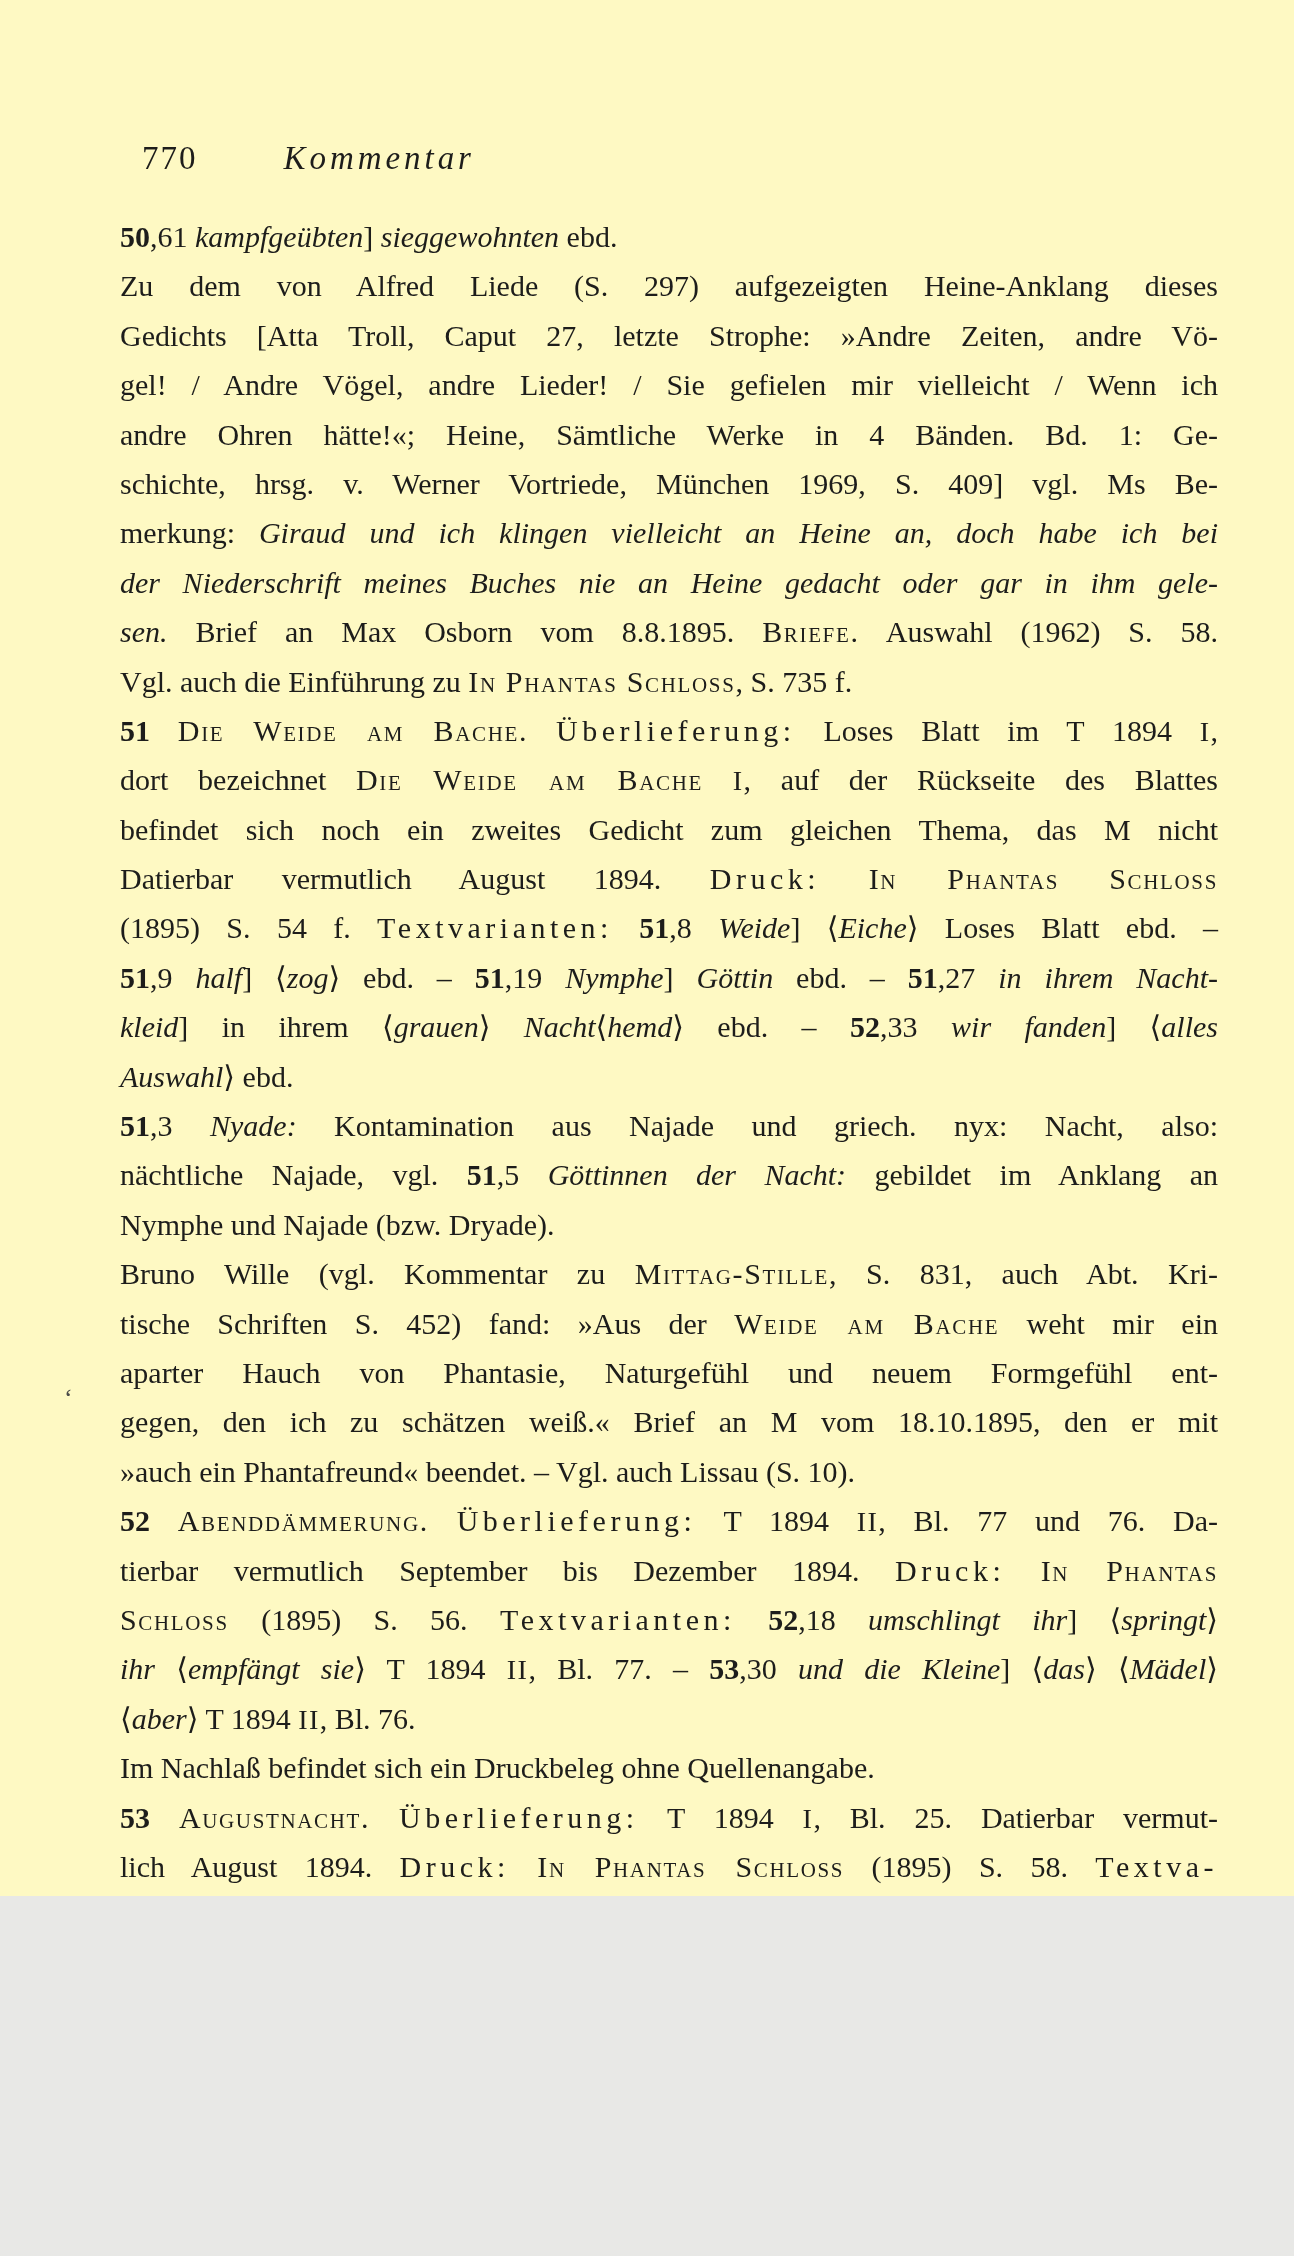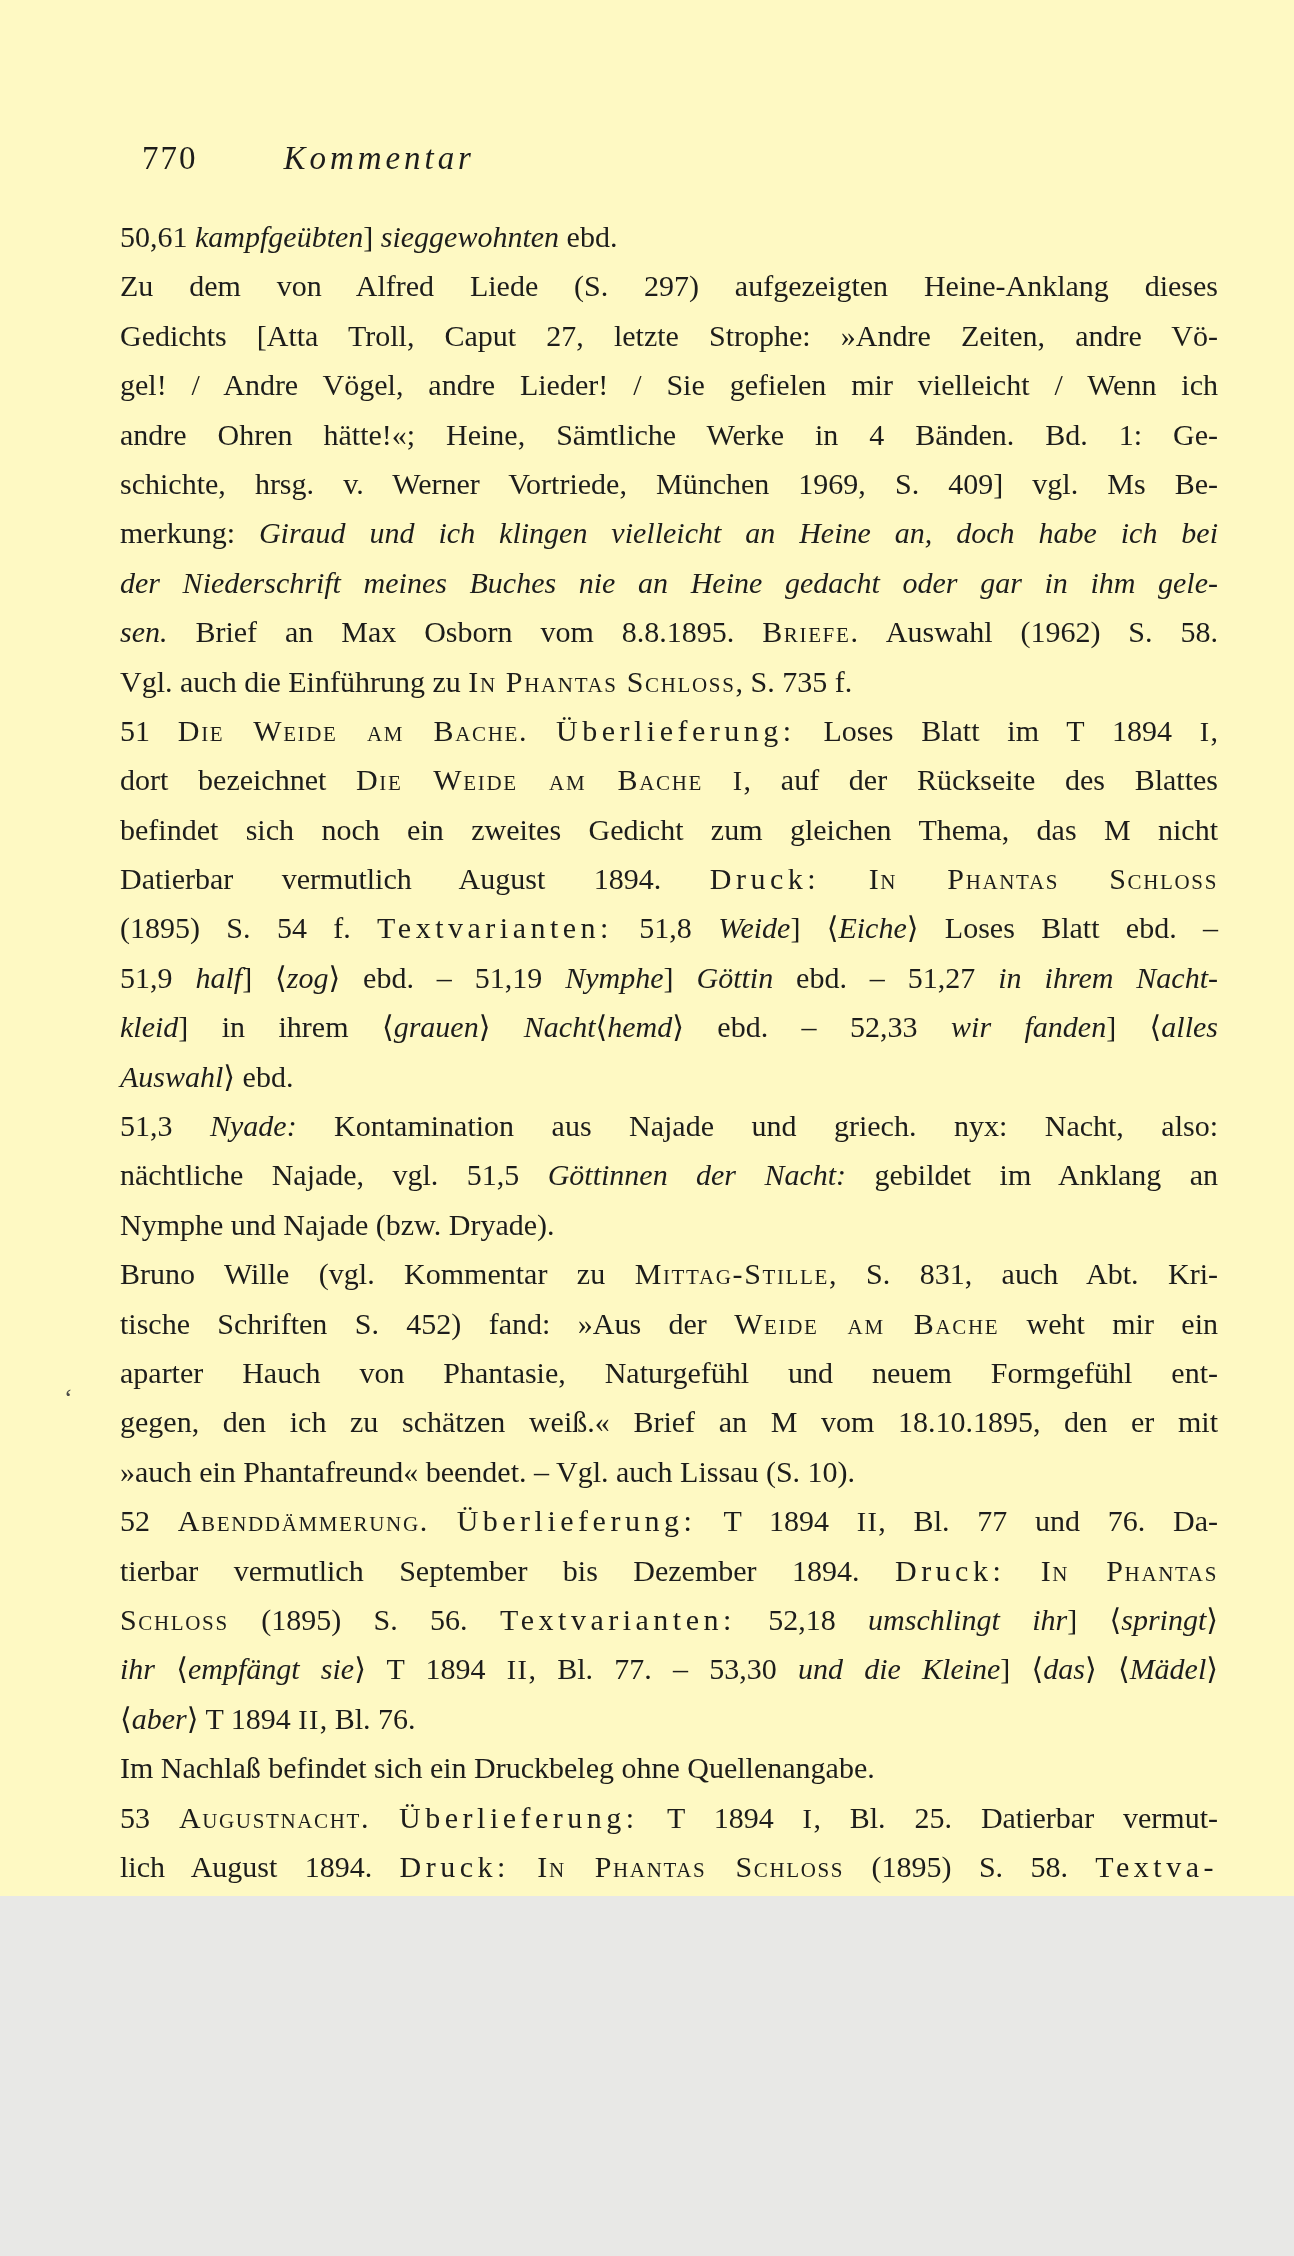--- a/index.html
+++ b/index.html
@@ -49,21 +49,21 @@
     text-align: justify;
     text-align-last: justify;
     height: 49.4px;
     overflow: visible;
   }
   .line.last {
     text-align-last: left;
   }
   .r  { font-style: normal; }
   .i  { font-style: italic; }
-  .b  { font-weight: 400; }
+  .b  { font-weight: 700; }
   .sc { font-variant: small-caps; letter-spacing: 0.055em; }
   .g  { letter-spacing: 0.15em; }
   .rn { font-variant: small-caps; font-size: 0.94em; letter-spacing: 0.05em; }
   .margin-mark {
     position: absolute;
     top: 1383px;
     left: 64px;
     font-size: 26px;
     color: #4a4a48;
   }

